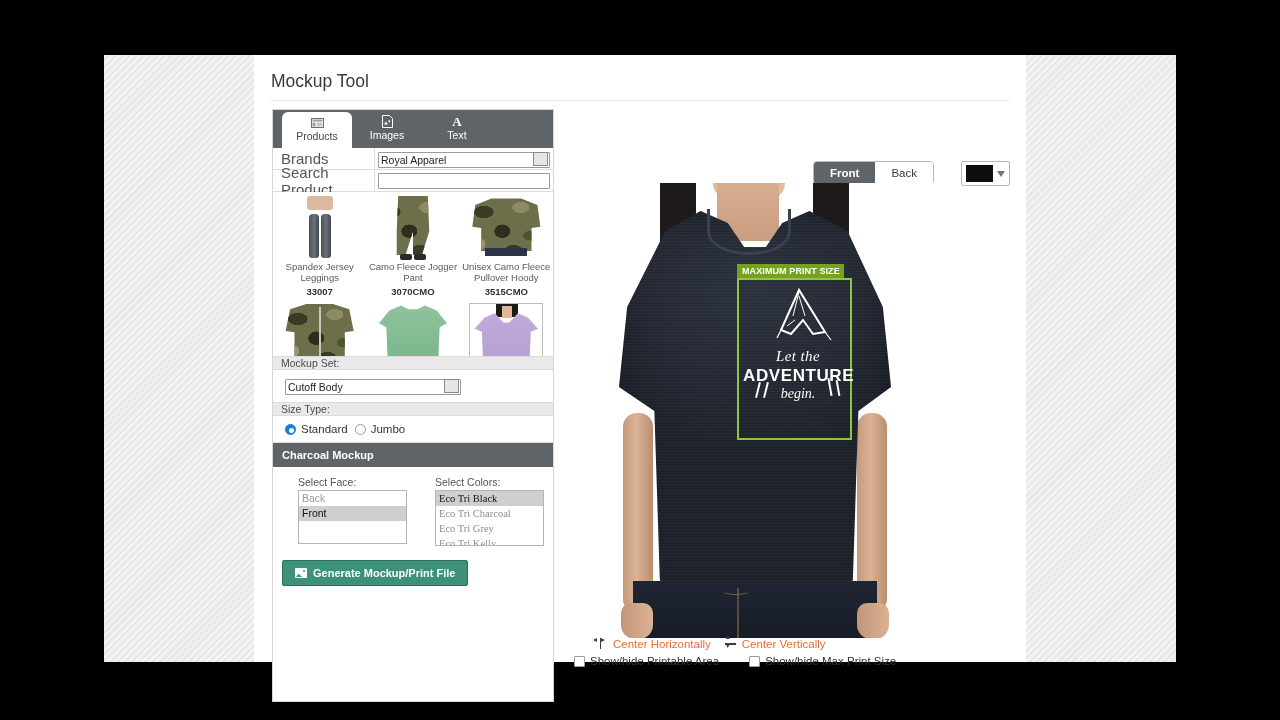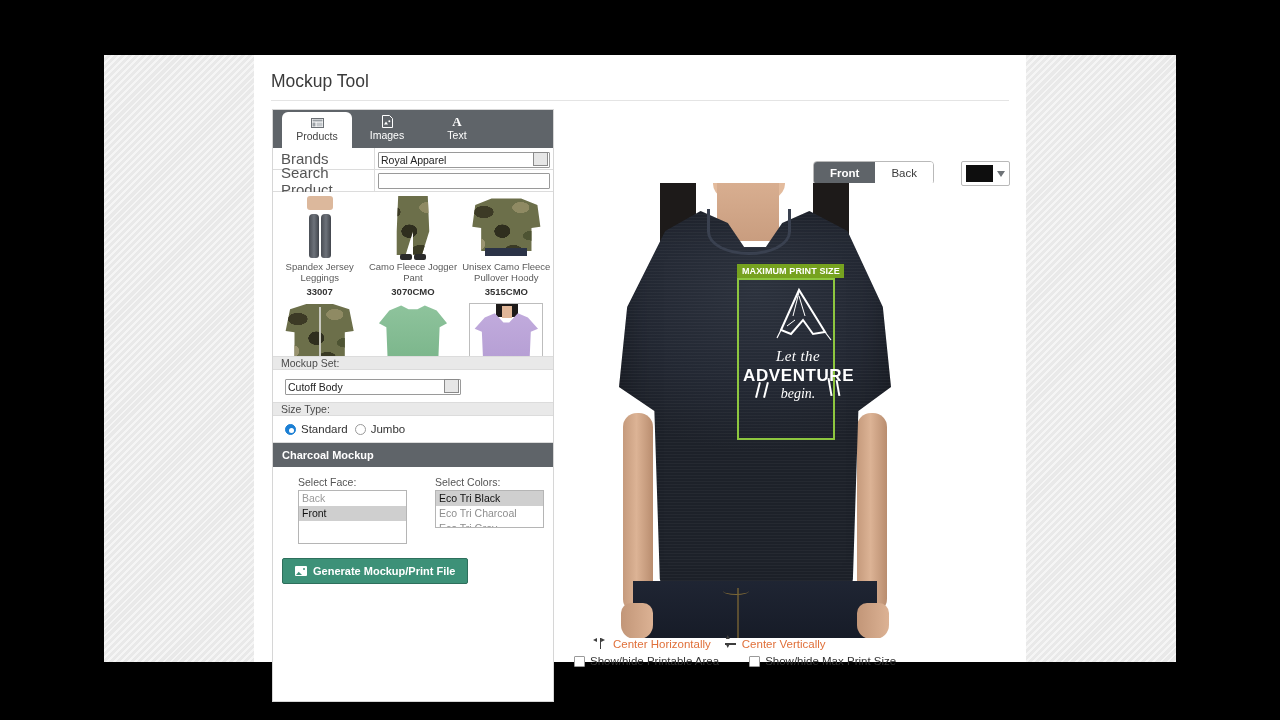--- a/index.html
+++ b/index.html
@@ -155,21 +155,21 @@
   #gen-header {
     background: #5f6469; color: #fff; font-size: 11px; font-weight: 700;
     padding: 6px 9px;
   }
   #gen-body { padding: 9px 9px 0; display: flex; gap: 12px; }
   .listcol { width: 118px; margin-left: 16px; }
   .listlab { font-size: 10.5px; color: #555; margin-bottom: 2px; }
   .listbox {
     border: 1px solid #b5b5b5; background: #fff; height: 54px; overflow: hidden;
   }
-  .listbox.tall { height: 38px; }
+  .listbox.tall { height: 56px; font-family: Liberation Serif, serif; }
   .lopt { font-size: 10.5px; padding: 1px 3px; line-height: 13px; color: #8e8e8e; cursor: pointer; }
   .lopt.dim { color: #9a9a9a; }
   .lopt.sel { background: #cfcfcf; color: #111; }
   .lopt.plain { color: #8e8e8e; }
 
   #gen-btn {
     margin: 14px 9px 0; display: inline-flex; align-items: center; gap: 6px;
     background: #3d9178; border: 1px solid #2e6f5c;
     color: #fff; font-size: 11px; font-weight: 700;
     padding: 6px 12px; border-radius: 2px; cursor: pointer;
@@ -271,21 +271,21 @@
     position: absolute; top: 420px; width: 32px; height: 36px;
     background: linear-gradient(90deg,#c29678,#dcb294);
     border-radius: 10px 10px 14px 14px;
   }
   #hand-left { left: 2px; }
   #hand-right { left: 238px; }
 
   
   #print-box {
     position: absolute; left: 118px; top: 95px;
-    width: 98px; height: 162px;
+    width: 115px; height: 162px;
     border: 2px solid #8dc63f;
   }
   #print-label {
     position: absolute; left: -2px; top: -16px;
     background: #76a21f; color: #fff;
     font-size: 9px; font-weight: 700; letter-spacing: .1px;
     padding: 2px 4px 2px 5px; white-space: nowrap;
   }
   #artwork { position: absolute; inset: 6px 4px; }
   #art-lt {

